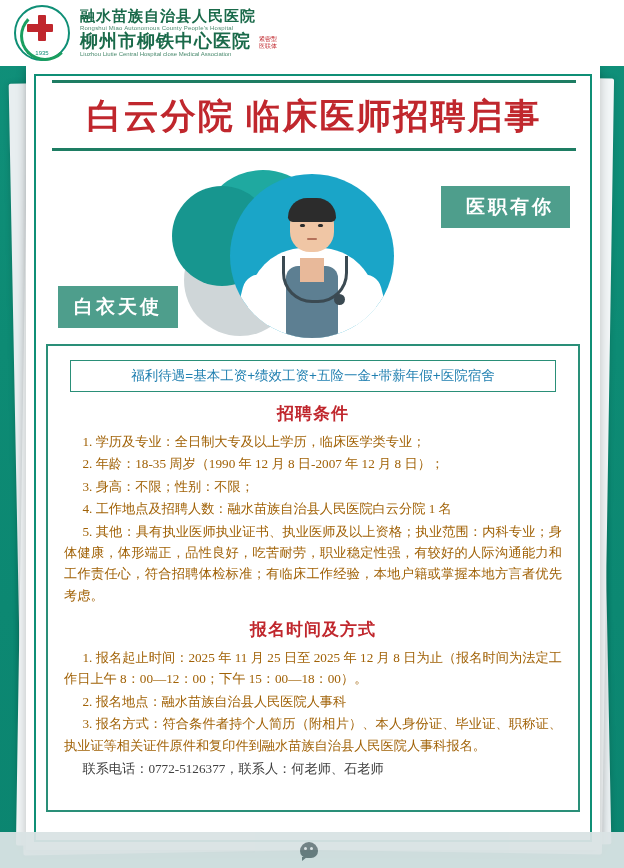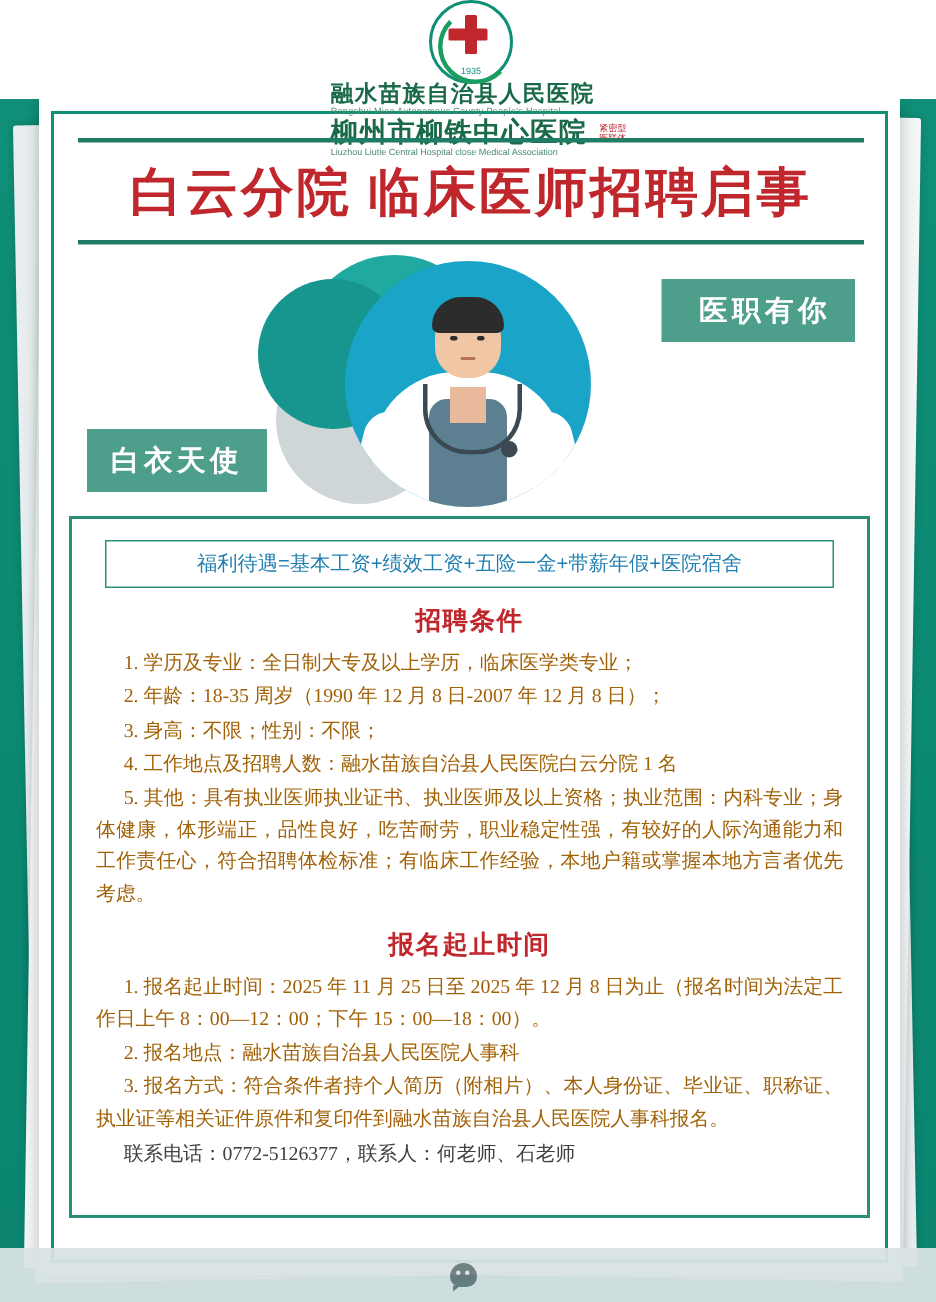--- a/index.html
+++ b/index.html
@@ -56,21 +56,20 @@
   .header {
     position: absolute;
     left: 0; top: 0;
     width: 624px; height: 66px;
     background: #ffffff;
     display: flex;
     align-items: center;
     padding-left: 14px;
     box-sizing: border-box;
     z-index: 5;
-    flex-direction: column;
   }
   .logo {
     width: 52px; height: 52px;
     border-radius: 50%;
     background: #ffffff;
     border: 2px solid #0f8f76;
     position: relative;
     flex: 0 0 auto;
     margin-right: 10px;
   }
@@ -116,21 +115,21 @@
   .org-en2 {
     font-size: 6px; color: #4a8a6e;
     font-family: "Liberation Sans", sans-serif;
   }
   .badge-wrap { display:inline-block; vertical-align: middle; margin-left:4px; }
   .badge-wrap div { font-size:6px; color:#c0272d; line-height:1.25; }
 
   
   .title-block {
     position: absolute;
-    left: 52px; top: 92px; width: 524px;
+    left: 52px; top: 80px; width: 524px;
     text-align: center;
     z-index: 6;
   }
   .title-rule-top {
     width: 100%; height: 3px; background: #1e7d63; margin-bottom: 10px;
   }
   .title-rule-bottom {
     width: 100%; height: 3px; background: #1e7d63; margin-top: 8px;
   }
   .title-text {
@@ -384,21 +383,21 @@
   <div class="body-panel">
     <div class="welfare">福利待遇=基本工资+绩效工资+五险一金+带薪年假+医院宿舍</div>
 
     <div class="section-title">招聘条件</div>
     <div class="para indent">1. 学历及专业：全日制大专及以上学历，临床医学类专业；</div>
     <div class="para indent">2. 年龄：18-35 周岁（1990 年 12 月 8 日-2007 年 12 月 8 日）；</div>
     <div class="para indent">3. 身高：不限；性别：不限；</div>
     <div class="para indent">4. 工作地点及招聘人数：融水苗族自治县人民医院白云分院 1 名</div>
     <div class="para indent">5. 其他：具有执业医师执业证书、执业医师及以上资格；执业范围：内科专业；身体健康，体形端正，品性良好，吃苦耐劳，职业稳定性强，有较好的人际沟通能力和工作责任心，符合招聘体检标准；有临床工作经验，本地户籍或掌握本地方言者优先考虑。</div>
 
-    <div class="section-title second">报名起止时间</div>
+    <div class="section-title second">报名时间及方式</div>
     <div class="para indent">1. 报名起止时间：2025 年 11 月 25 日至 2025 年 12 月 8 日为止（报名时间为法定工作日上午 8：00—12：00；下午 15：00—18：00）。</div>
     <div class="para indent">2. 报名地点：融水苗族自治县人民医院人事科</div>
     <div class="para indent">3. 报名方式：符合条件者持个人简历（附相片）、本人身份证、毕业证、职称证、执业证等相关证件原件和复印件到融水苗族自治县人民医院人事科报名。</div>
 
     <div class="contact">联系电话：0772-5126377，联系人：何老师、石老师</div>
   </div>
 
   <div class="footer">
     <div class="footer-inner">
       <span class="wechat-icon">

